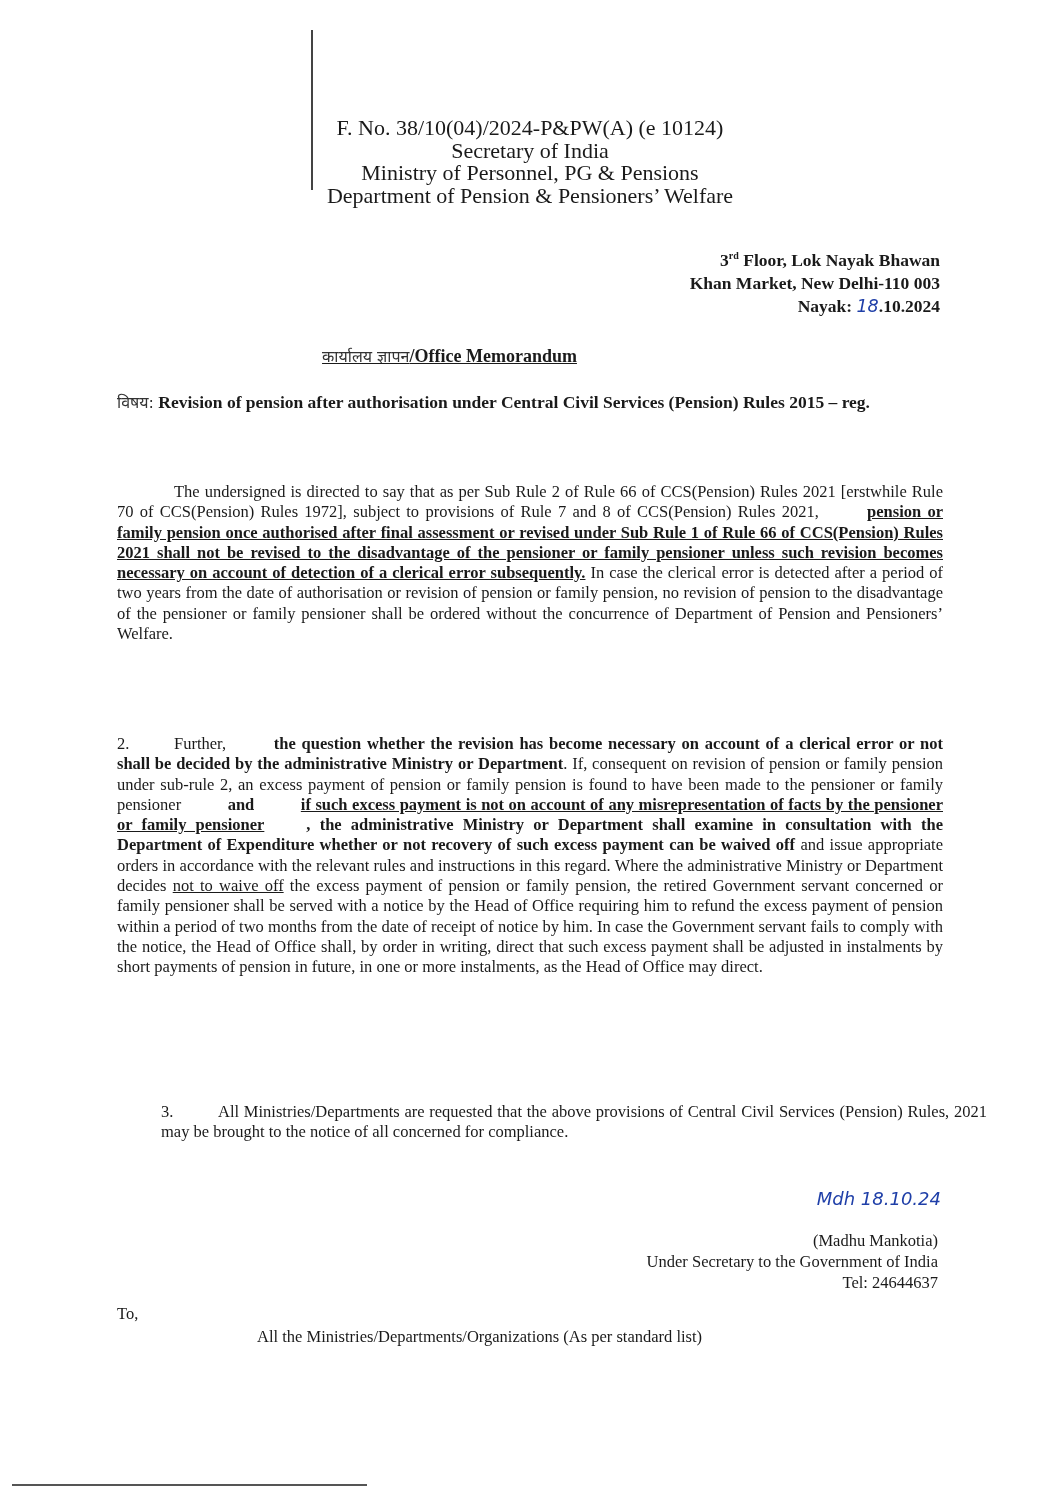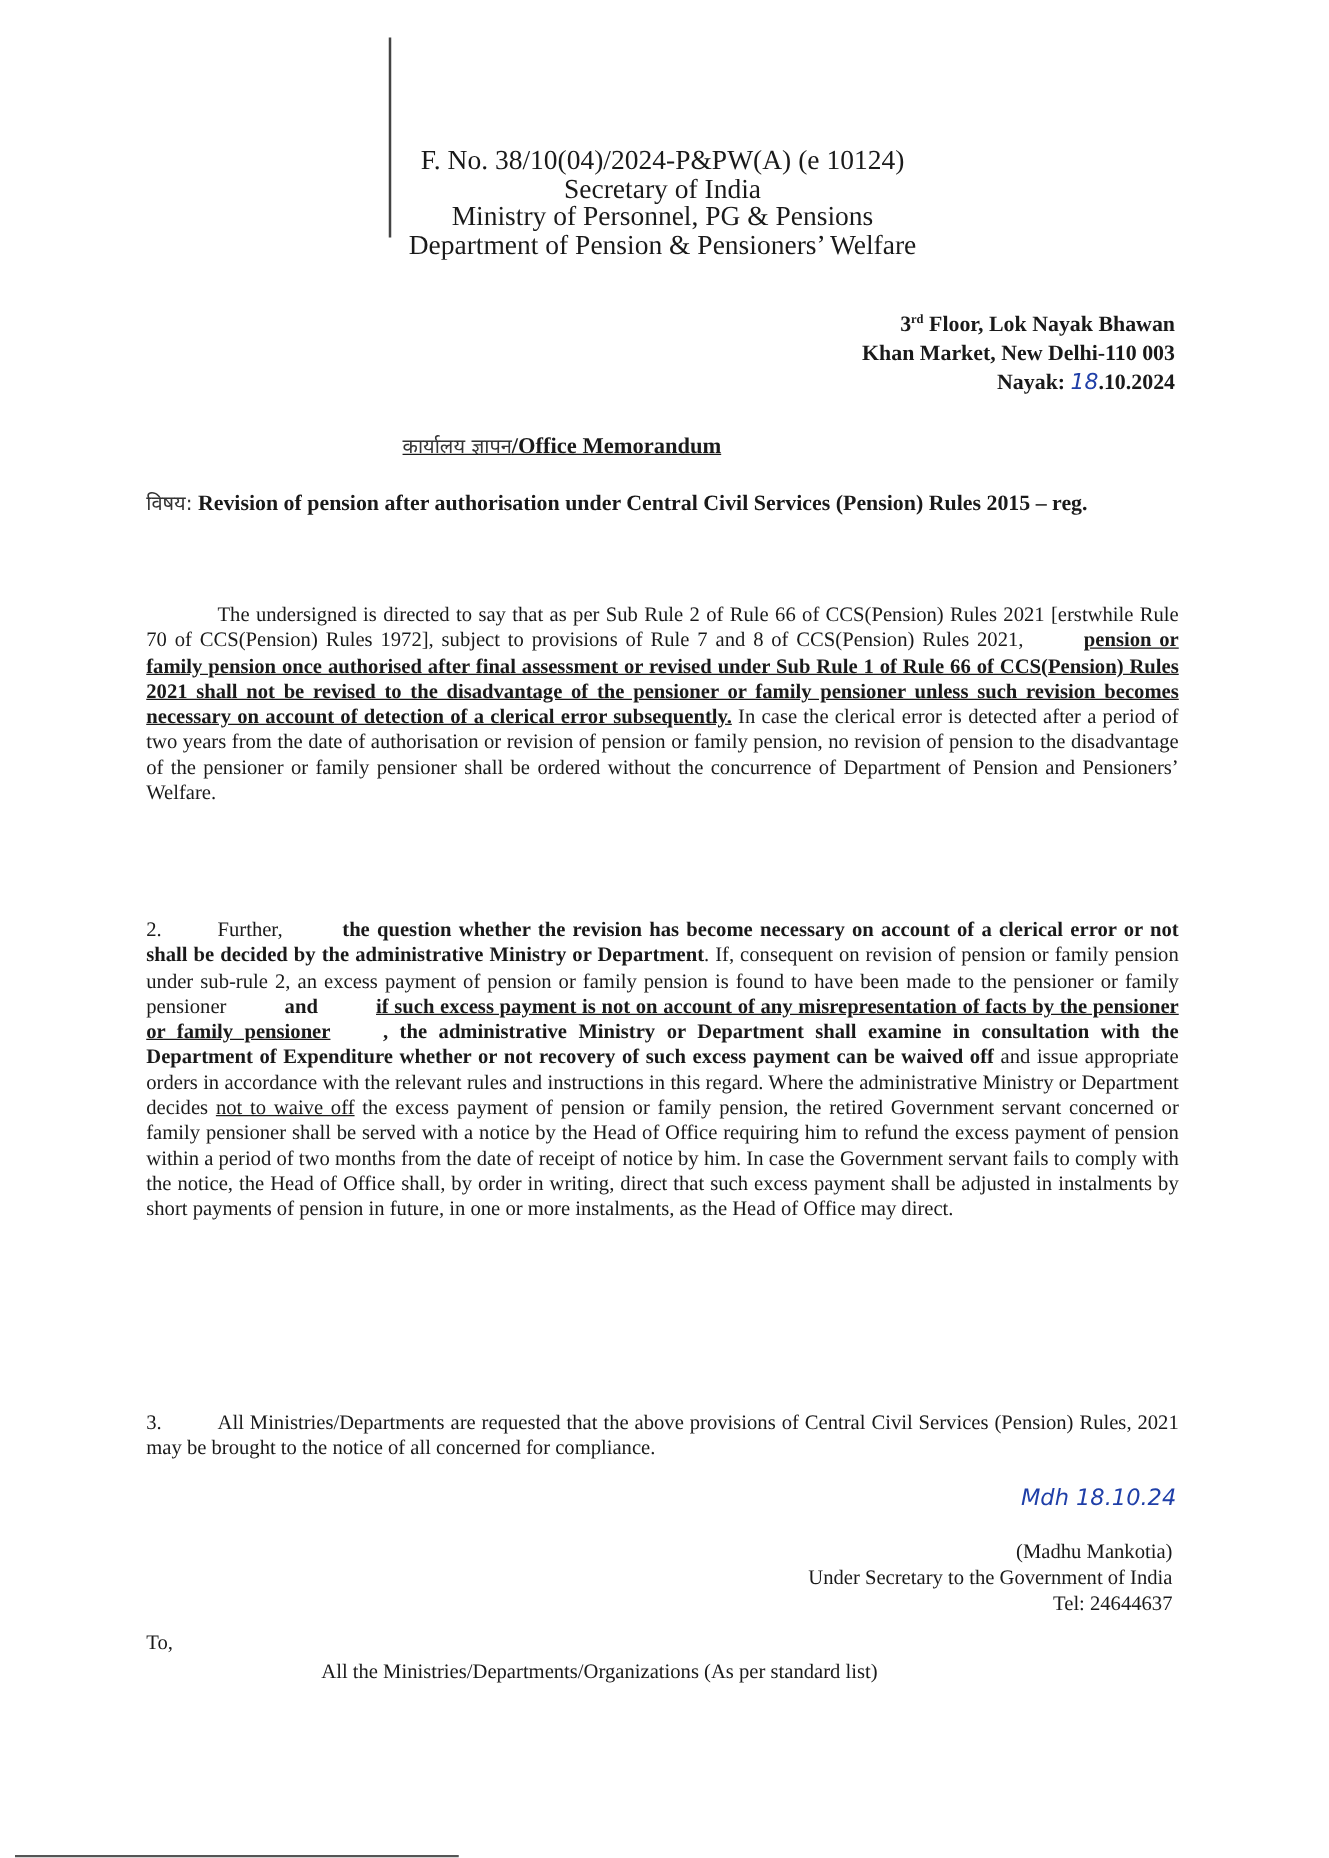--- a/index.html
+++ b/index.html
@@ -17,21 +17,21 @@
                 font-size: 18px; text-decoration: underline; }
   .memo-title .hi { font-family: "DejaVu Sans", sans-serif; font-size: 16px; color: #333; }
   .memo-title b { font-weight: bold; }
   .subject { position: absolute; left: 117px; top: 390px; width: 826px; font-size: 17.5px;
              line-height: 25px; text-align: justify; font-weight: bold; }
   .subject .hi { font-family: "DejaVu Sans", sans-serif; font-weight: normal; font-size: 16px; color: #333; }
   .para { position: absolute; left: 117px; width: 826px; font-size: 16.5px; line-height: 20.3px;
           text-align: justify; }
   .p1 { top: 482px; text-indent: 57px; }
   .p2 { top: 734px; }
-  .p3 { top: 1128px; }
+  .p3 { top: 1102px; margin-left: 44px; }
   .num { display: inline-block; width: 57px; }
   .u { text-decoration: underline; }
   .b { font-weight: bold; margin-left: 42px; }
   .scribble { position: absolute; right: 122px; top: 1188px; font-size: 18px; }
   .sign-block { position: absolute; right: 125px; top: 1230px; text-align: right; font-size: 16.5px; line-height: 21px; }
   .to { position: absolute; left: 117px; top: 1304px; font-size: 16.5px; }
   .to-line { position: absolute; left: 257px; top: 1327px; font-size: 16.5px; }
   .bottom-rule { position: absolute; left: 12px; top: 1484px; width: 355px; height: 2px; background: #555; }
 </style>
 </head>

